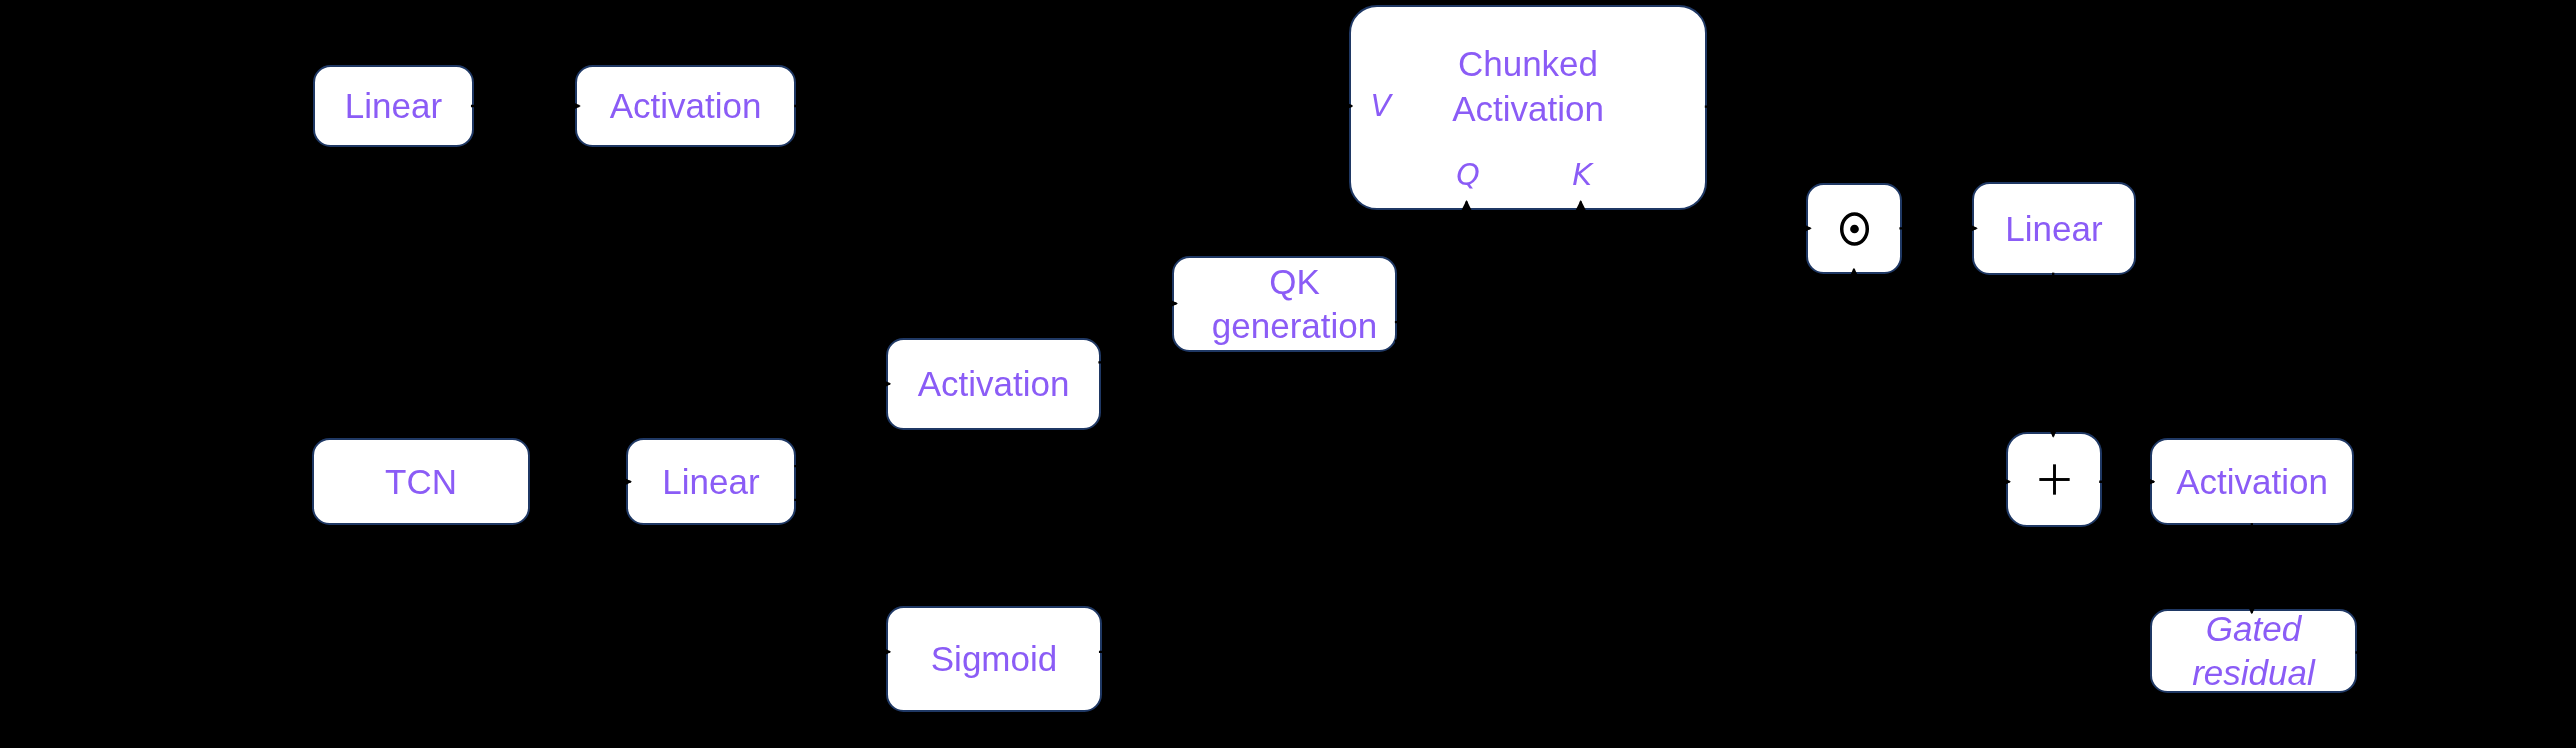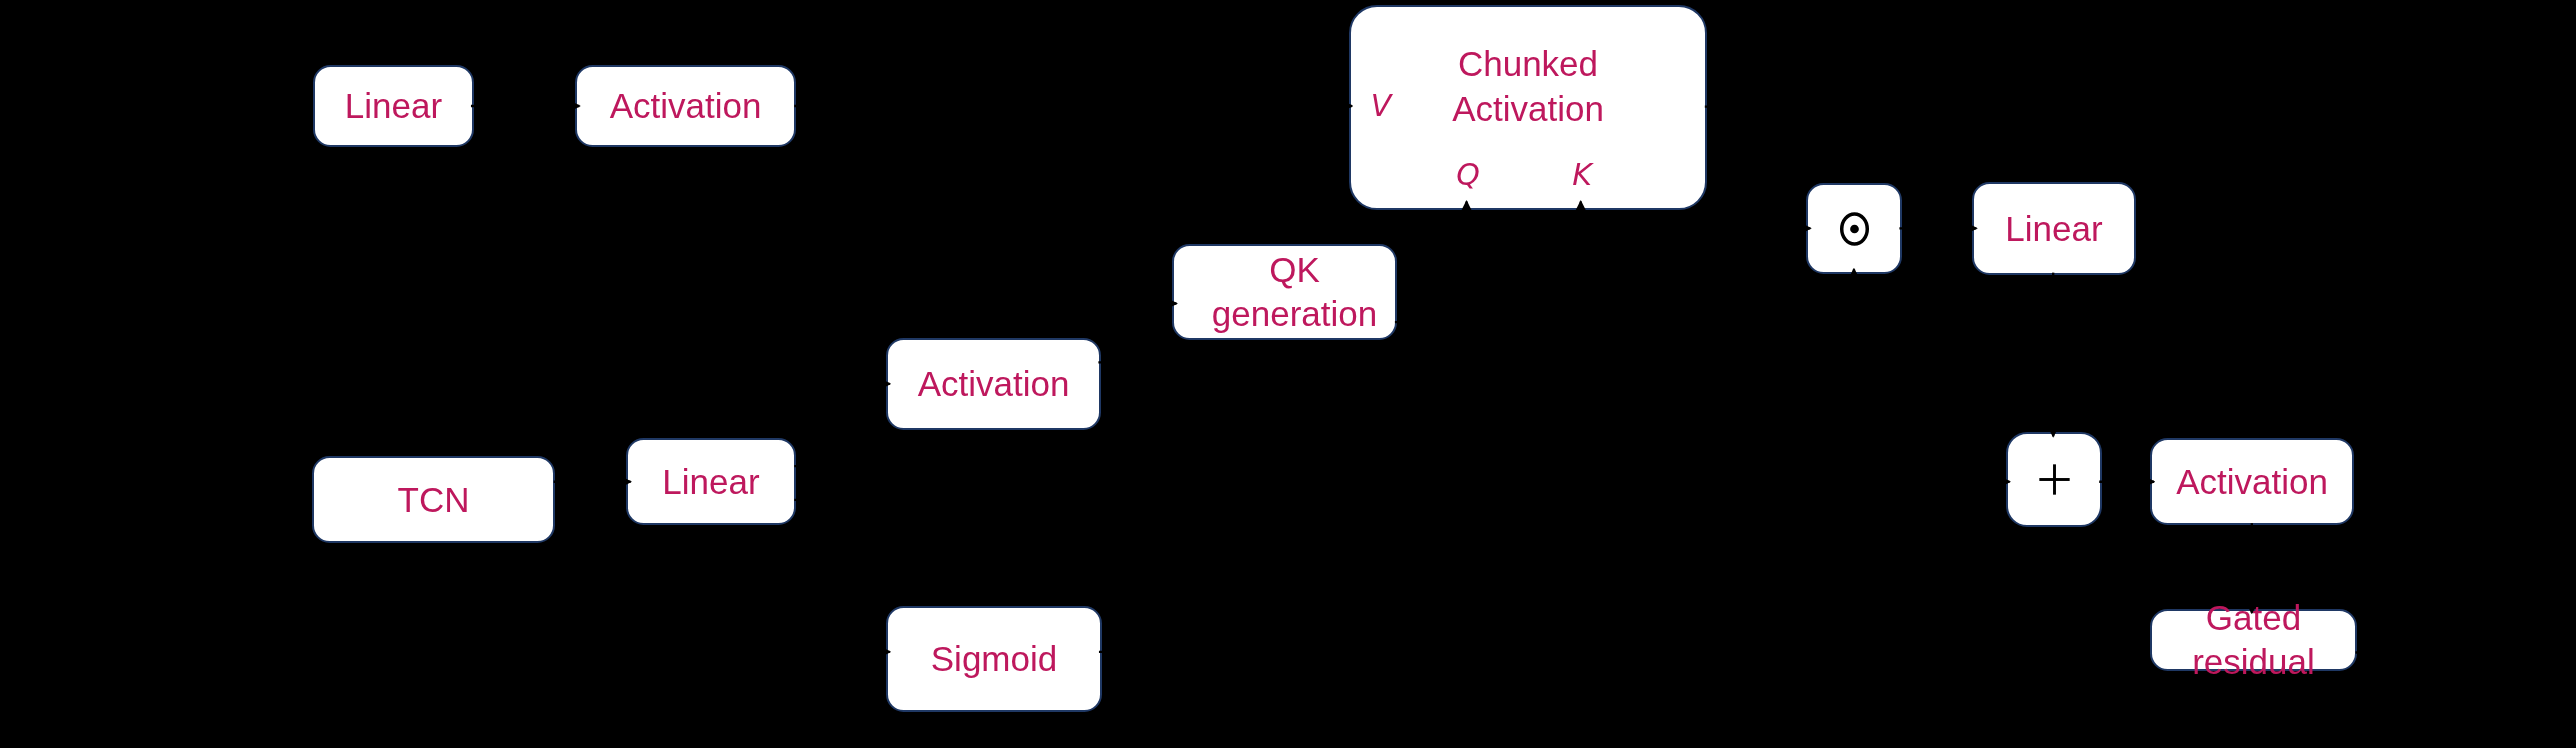--- a/index.html
+++ b/index.html
@@ -14,41 +14,41 @@
   .node{
     position:absolute;
     background:#ffffff;
     border:2.9px solid #1f3864;
     border-radius:17.5px;
     box-sizing:border-box;
     display:flex;
     flex-direction:column;
     align-items:center;
     justify-content:center;
-    color:#be185d;
+    color:#8b5cf6;
     font-size:35px;
     line-height:44px;
     text-align:center;
     z-index:2;
   }
 
   
   .n-linear-tl{left:313px;top:65px;width:161px;height:82px;}
   .n-activation-top{left:575px;top:65px;width:221px;height:82px;}
   .n-chunked{left:1349px;top:4.7px;width:358px;height:205px;border-radius:28px;}
-  .n-qkgen{left:1172px;top:244px;width:225px;height:96px;padding-left:20px;}
+  .n-qkgen{left:1172px;top:256px;width:225px;height:96px;padding-left:20px;}
   .n-activation-mid{left:886px;top:338px;width:215px;height:92px;}
-  .n-tcn{left:312px;top:438px;width:243px;height:87px;margin-top:18px;}
+  .n-tcn{left:312px;top:438px;width:218px;height:87px;}
   .n-linear-bl{left:626px;top:438px;width:170px;height:87px;}
   .n-sigmoid{left:886px;top:606px;width:216px;height:106px;}
   .n-odot{left:1806px;top:183px;width:96px;height:91px;}
   .n-linear-r{left:1972px;top:182px;width:164px;height:93px;}
   .n-plus{left:2006px;top:432px;width:96px;height:95px;border-radius:21px;}
   .n-activation-r{left:2150px;top:438px;width:204px;height:87px;}
-  .n-gated{left:2150px;top:609px;width:207px;height:62px;}
+  .n-gated{left:2150px;top:609px;width:207px;height:84px;font-style:italic;}
 
   
   .n-chunked{display:block;}
   .ca-title{position:absolute;left:0;right:0;top:34px;text-align:center;line-height:45px;}
   .ca-port{
     position:absolute;
     font-style:italic;
     font-size:30px;
     line-height:36px;
     transform:translateX(-50%);

